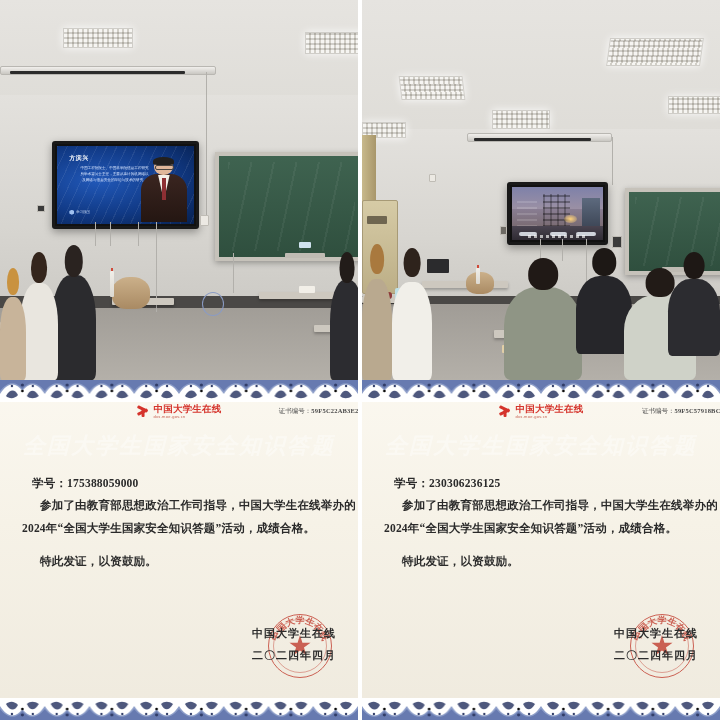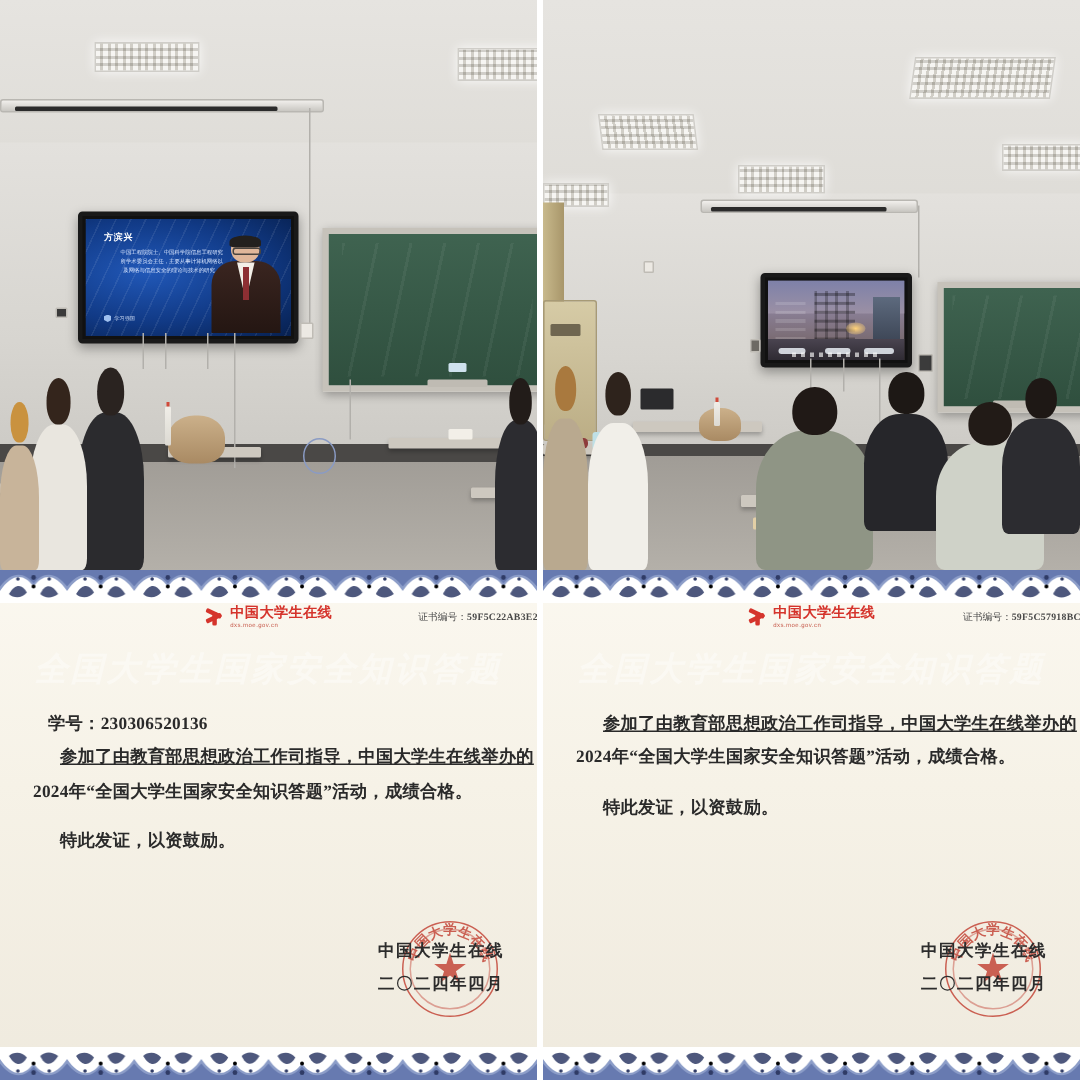--- a/index.html
+++ b/index.html
@@ -134,21 +134,21 @@
   .cert-title span{font-family:"DejaVu Sans",sans-serif;font-size:22px;font-weight:bold;
     letter-spacing:2px;font-style:italic;
     background:linear-gradient(180deg,#e8d9a8 0%,#c9a martin 0%,#cbab5e 40%,#b8913f 62%,#e7d6a6 100%);
     -webkit-background-clip:text;background-clip:text;color:transparent;
     text-shadow:0 1px 0 rgba(255,255,255,.4);}
 
   .cert-body{position:absolute;left:22px;right:14px;top:92px;color:#2a2a2a;}
   .ln{font-size:11.5px;line-height:1.95;font-weight:bold;letter-spacing:.2px;white-space:nowrap;}
   .ln.l1{padding-left:10px;}
   .ln.l2{padding-left:10px;}
-  .ln.l3{padding-left:18px;text-decoration:underline;}
+  .ln.l3{padding-left:18px;}
   .ln.l4{padding-left:0;}
   .ln.l5{padding-left:18px;margin-top:11px;}
   .ln .gap{display:inline-block;width:16px;}
 
   .seal-wrap{position:absolute;right:16px;bottom:34px;width:132px;height:66px;}
   .signer{position:absolute;right:6px;top:6px;font-size:11px;font-weight:bold;color:#2c2c2c;white-space:nowrap;letter-spacing:1px;}
   .sealdate{position:absolute;right:6px;top:28px;font-size:11px;font-weight:bold;color:#2c2c2c;white-space:nowrap;letter-spacing:1px;}
   .stamp{position:absolute;right:10px;top:-6px;width:62px;height:62px;border-radius:50%;
     border:1.6px solid #c0392b;opacity:.78;}
   .stamp .ring{position:absolute;inset:4px;border-radius:50%;border:.8px solid #c0392b;opacity:.55;}
@@ -394,21 +394,21 @@
           <span>证书编号：</span><b>59F5C22AB3E27</b>
         </div>
       </div>
 
       <div class="cert-title">
         <span>全国大学生国家安全知识答题</span>
       </div>
 
       <div class="cert-body">
         <div class="ln l2">
-          <span>学号：</span><span>230306520136</span>
+          <span>学号：</span><span>175388059000</span>
         </div>
         <div class="ln l3">参加了由教育部思想政治工作司指导，中国大学生在线举办的</div>
         <div class="ln l4">2024年“全国大学生国家安全知识答题”活动，成绩合格。</div>
         <div class="ln l5">特此发证，以资鼓励。</div>
       </div>
 
       <div class="seal-wrap">
         <div class="stamp">
           <div class="ring"></div>
           <svg class="arc" viewBox="0 0 62 62">
@@ -453,20 +453,23 @@
         <div class="certno">
           <span>证书编号：</span><b>59F5C57918BC6</b>
         </div>
       </div>
 
       <div class="cert-title">
         <span>全国大学生国家安全知识答题</span>
       </div>
 
       <div class="cert-body">
+        <div class="ln l2">
+          <span>学号：</span><span>230306236125</span>
+        </div>
         <div class="ln l3">参加了由教育部思想政治工作司指导，中国大学生在线举办的</div>
         <div class="ln l4">2024年“全国大学生国家安全知识答题”活动，成绩合格。</div>
         <div class="ln l5">特此发证，以资鼓励。</div>
       </div>
 
       <div class="seal-wrap">
         <div class="stamp">
           <div class="ring"></div>
           <svg class="arc" viewBox="0 0 62 62">
             <defs>

